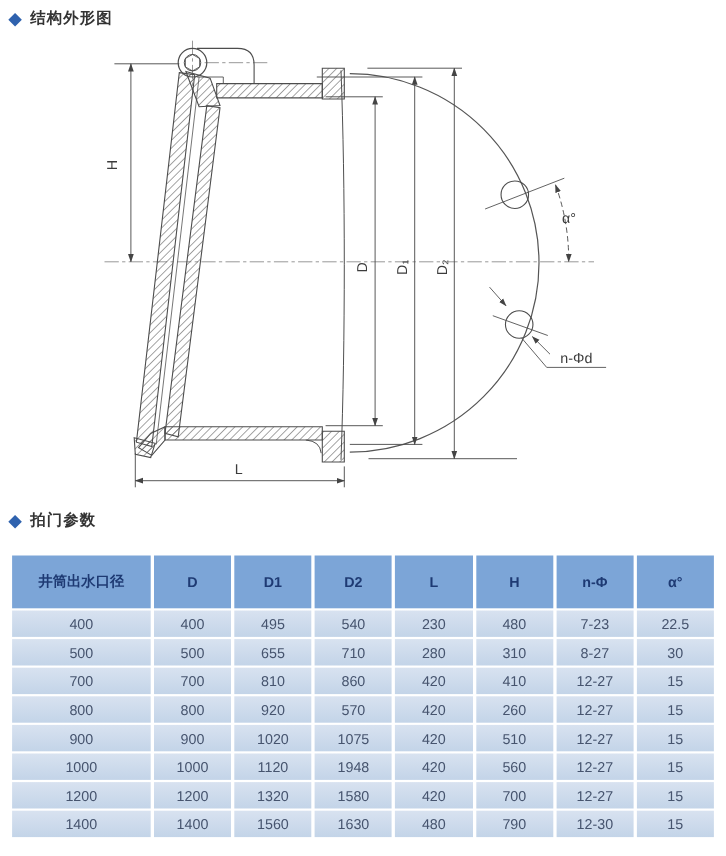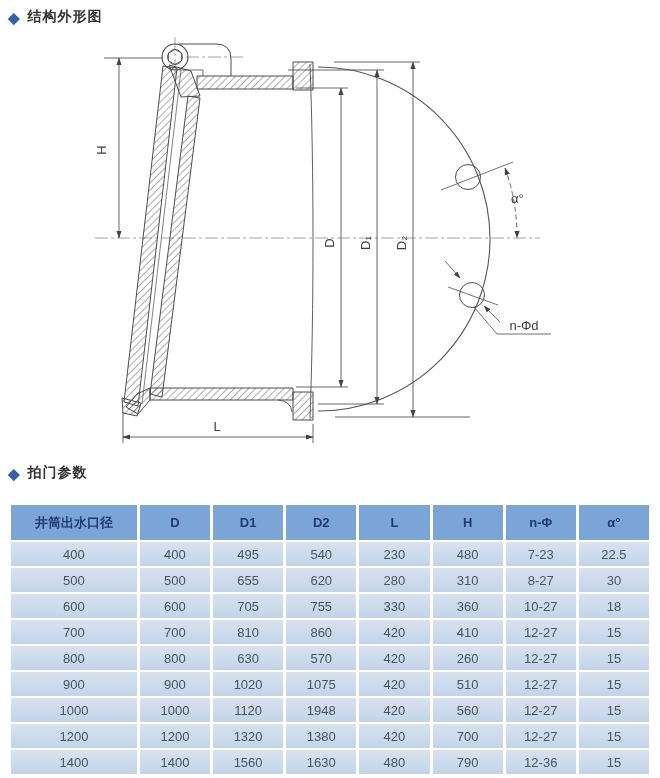--- a/index.html
+++ b/index.html
@@ -6,21 +6,21 @@
   body{width:660px;height:778px;position:relative;font-family:"Liberation Sans",sans-serif;overflow:hidden;}
   .heading{position:absolute;left:8px;display:flex;align-items:center;gap:7px;
            font-size:14px;font-weight:bold;color:#333;letter-spacing:1px;}
   .heading .diamond{color:var(--accent);font-size:15px;line-height:1;}
   #structure-heading{top:8px;}
   #params-heading{top:464px;}
   #drawing-wrap{position:absolute;left:0;top:0;width:660px;height:458px;}
   table.params{position:absolute;left:8px;top:503px;width:644px;
                border-collapse:separate;border-spacing:3px 2px;table-layout:fixed;}
   table.params th{background:var(--hbg);color:var(--hfg);font-size:13px;font-weight:bold;
-                  height:35px;text-align:center;padding:0;}
+                  height:24px;text-align:center;padding:12px;}
   table.params td{background:linear-gradient(180deg,var(--rbg1),var(--rbg2));color:var(--rfg);
                   font-size:13px;height:24px;text-align:center;padding:0;}
   table.params col.c0{width:122px;}
   table.params col.cn{width:68px;}
   svg text{font-family:"Liberation Sans",sans-serif;font-size:13px;fill:#3c3c3c;}
 </style>
 </head>
 <body>
 
 <div class="heading" id="structure-heading">
@@ -158,50 +158,40 @@
         <td>540</td>
         <td>230</td>
         <td>480</td>
         <td>7-23</td>
         <td>22.5</td>
       </tr>
       <tr>
         <td>500</td>
         <td>500</td>
         <td>655</td>
-        <td>620</td>
+        <td>710</td>
         <td>280</td>
         <td>310</td>
         <td>8-27</td>
         <td>30</td>
       </tr>
       <tr>
-        <td>600</td>
-        <td>600</td>
-        <td>705</td>
-        <td>755</td>
-        <td>330</td>
-        <td>360</td>
-        <td>10-27</td>
-        <td>18</td>
-      </tr>
-      <tr>
         <td>700</td>
         <td>700</td>
         <td>810</td>
         <td>860</td>
         <td>420</td>
         <td>410</td>
         <td>12-27</td>
         <td>15</td>
       </tr>
       <tr>
         <td>800</td>
         <td>800</td>
-        <td>630</td>
+        <td>920</td>
         <td>570</td>
         <td>420</td>
         <td>260</td>
         <td>12-27</td>
         <td>15</td>
       </tr>
       <tr>
         <td>900</td>
         <td>900</td>
         <td>1020</td>
@@ -218,30 +208,30 @@
         <td>1948</td>
         <td>420</td>
         <td>560</td>
         <td>12-27</td>
         <td>15</td>
       </tr>
       <tr>
         <td>1200</td>
         <td>1200</td>
         <td>1320</td>
-        <td>1380</td>
+        <td>1580</td>
         <td>420</td>
         <td>700</td>
         <td>12-27</td>
         <td>15</td>
       </tr>
       <tr>
         <td>1400</td>
         <td>1400</td>
         <td>1560</td>
         <td>1630</td>
         <td>480</td>
         <td>790</td>
-        <td>12-36</td>
+        <td>12-30</td>
         <td>15</td>
       </tr>
     </tbody>
 </table>
 
 </body></html>

